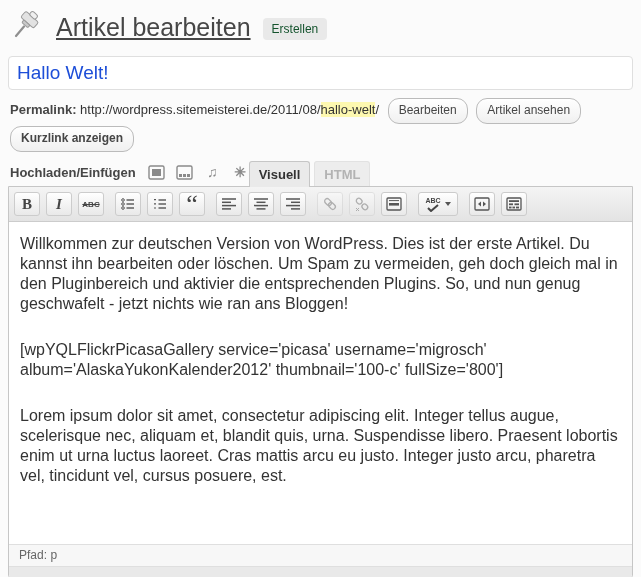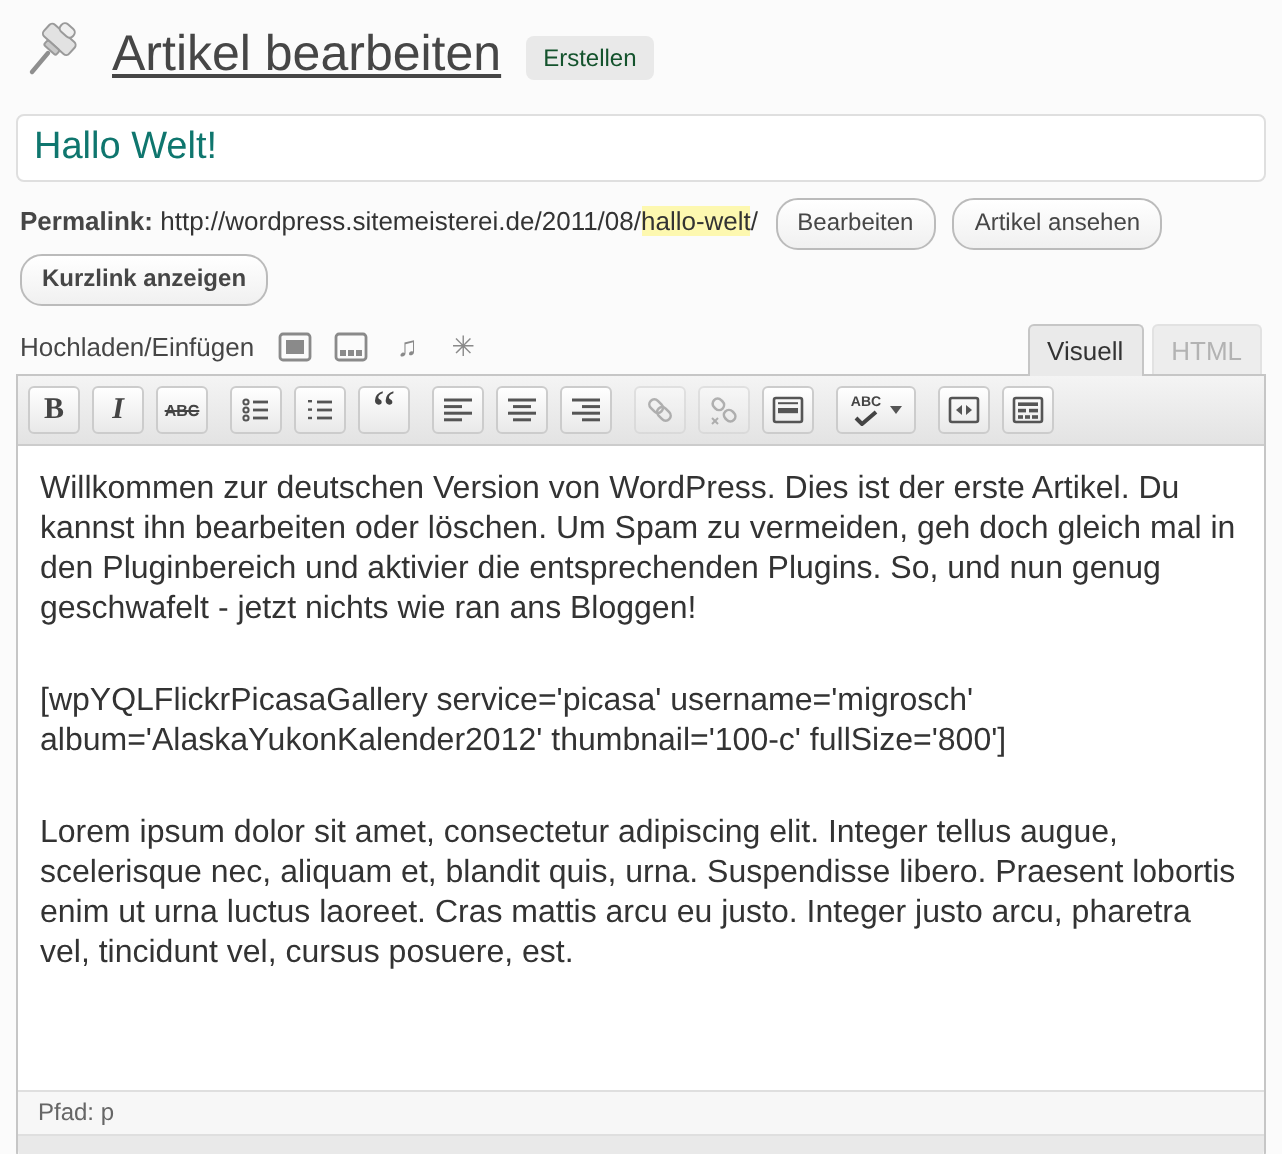--- a/index.html
+++ b/index.html
@@ -18,39 +18,39 @@
   .page-title { font-size: 25px; font-weight: 400; color: #464646; margin: 0; text-decoration: underline; }
   .add-new-btn {
     background: #e9e9e9; color: #14532d; font-size: 12px;
     padding: 4px 9px; border-radius: 4px; cursor: pointer; margin-top: 3px;
   }
 
   
   .title-input {
     display: block; width: 100%; height: 34px;
     font-family: "Liberation Sans", sans-serif;
-    font-size: 19px; color: #0f766e; padding: 3px 8px;
+    font-size: 19px; color: #1d4ed8; padding: 3px 8px;
     border: 1px solid #dfdfdf; border-radius: 4px; background: #fff;
     outline: none;
   }
 
   
   .permalink-block { margin: 8px 0 0 2px; font-size: 13px; color: #333; }
   .permalink-line { line-height: 21px; margin-bottom: 2px; }
   .permalink-label { font-weight: bold; color: #464646; }
   .slug-highlight { background: #fdf8b0; }
   .pill-btn {
     display: inline-block; border: 1px solid #bbb; border-radius: 11px;
     padding: 1px 10px 2px; font-size: 12px; color: #464646;
     background: linear-gradient(#ffffff, #f0f0f0); cursor: pointer; margin-left: 5px;
   }
   .pill-btn.first { margin-left: 0; font-weight: bold; }
 
   
-  .media-tabs-row { display: flex; justify-content: space-between; align-items: flex-end; margin-top: 9px; }
+  .media-tabs-row { display: flex; align-items: flex-end; margin-top: 9px; font-weight: bold; }
   .media-left { display: flex; align-items: center; gap: 12px; font-size: 13px; color: #464646; padding: 0 0 6px 2px; }
   .media-icons { display: flex; gap: 11px; align-items: center; }
   .media-icons .mi { width: 17px; height: 16px; display: inline-flex; align-items: center; justify-content: center; color: #8a8a8a; font-size: 14px; cursor: pointer; }
   .tabs { display: flex; gap: 4px; margin-right: 2px; }
   .tab { font-size: 13px; padding: 5px 9px 4px; border-radius: 3px 3px 0 0; cursor: pointer; }
   .tab.active { background: #eaeaea; border: 1px solid #c6c6c6; border-bottom: none; color: #333; margin-bottom: -1px; padding-bottom: 5px; }
   .tab.inactive { background: #ededed; border: 1px solid #e2e2e2; border-bottom: none; color: #b3b3b3; }
 
   
   .editor-box { border: 1px solid #c6c6c6; border-radius: 0 0 4px 4px; background: #fff; }

